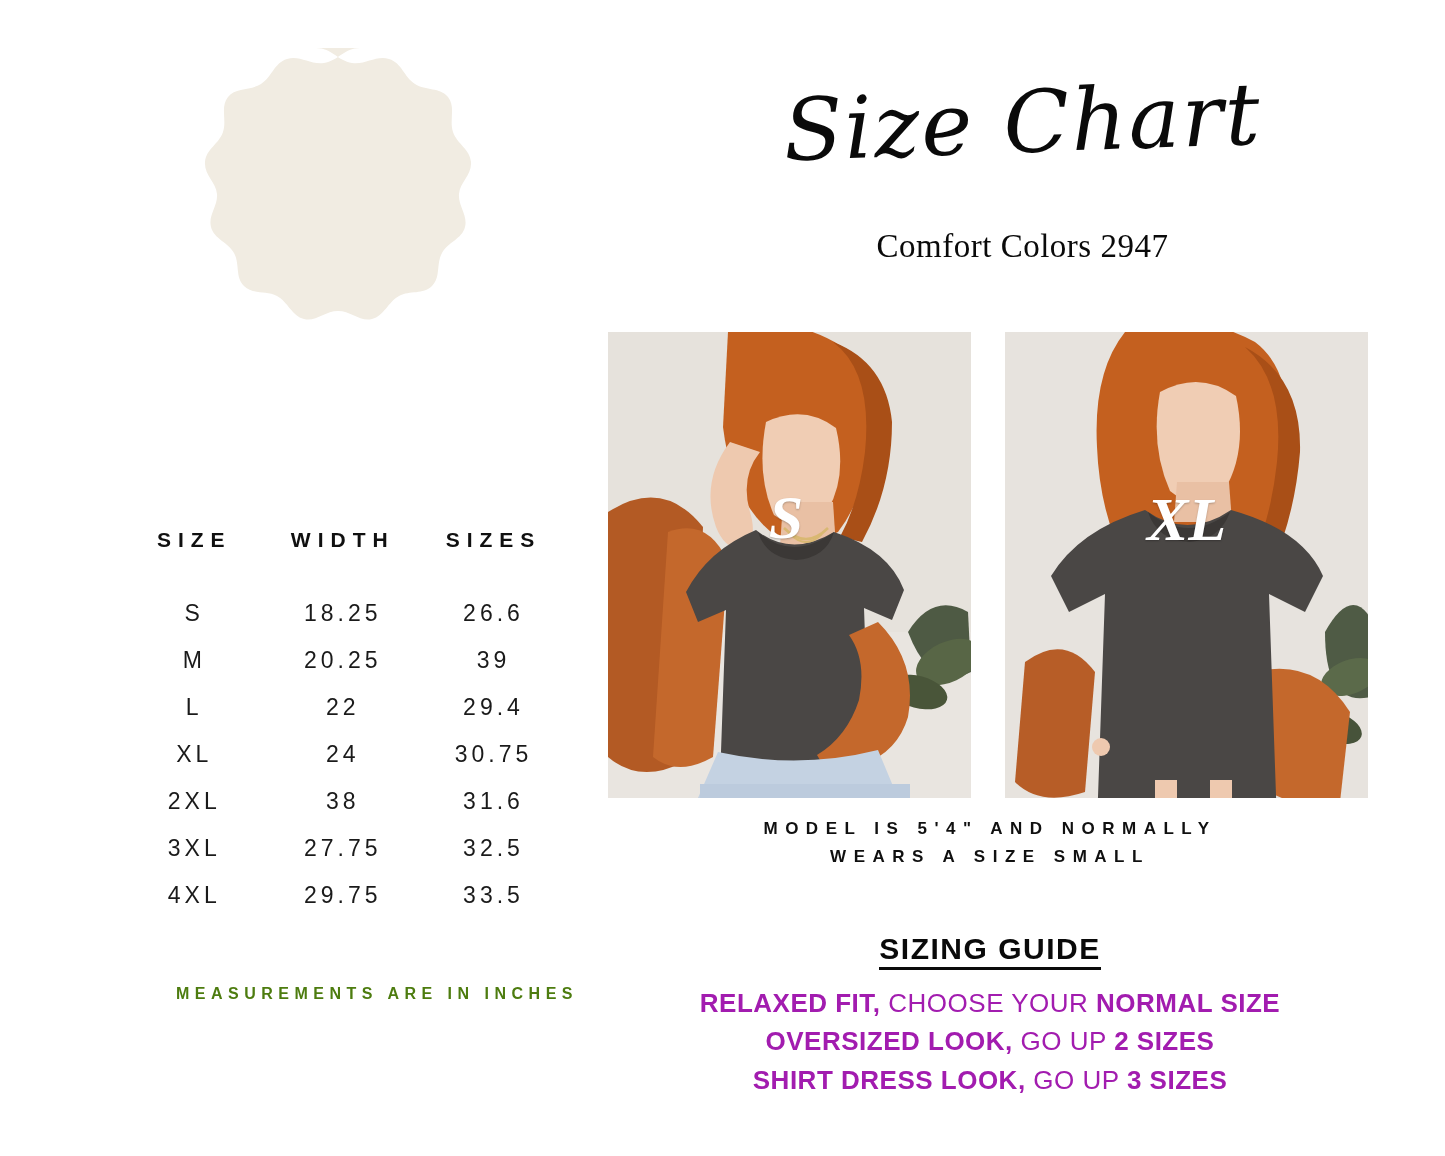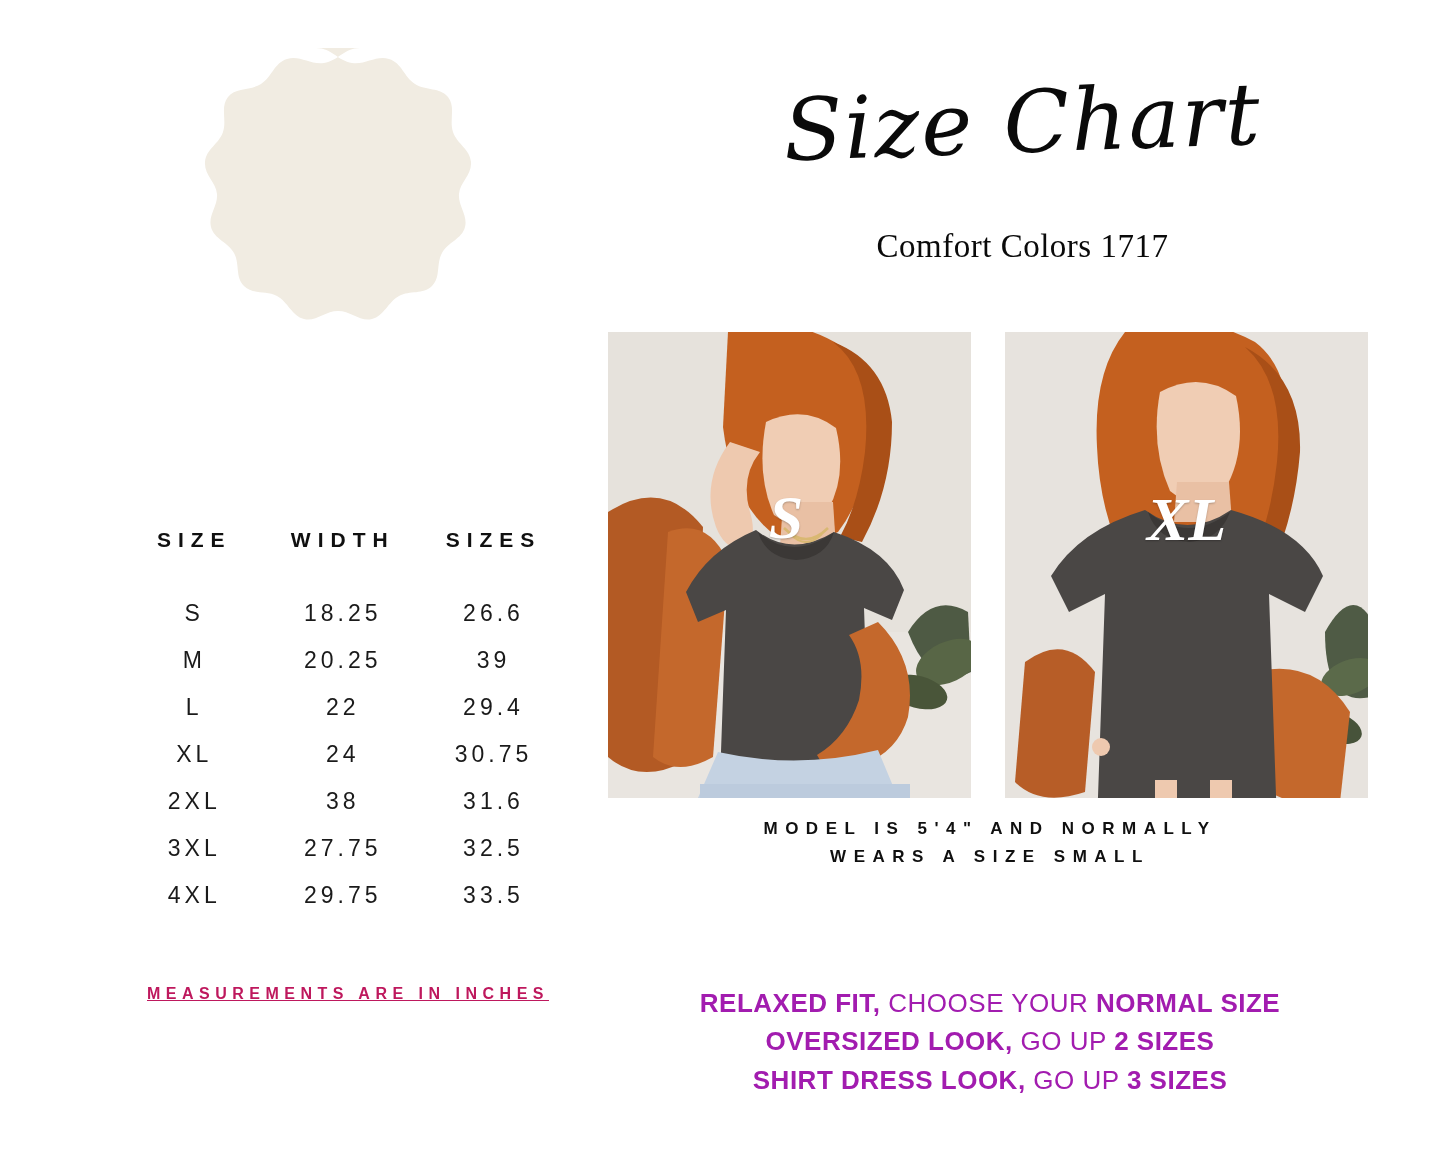--- a/index.html
+++ b/index.html
@@ -63,26 +63,25 @@
   }
   table.size-table col.c-size { width: 33%; }
   table.size-table col.c-width { width: 33%; }
   table.size-table col.c-length { width: 34%; }
 
   .measure-note {
     position: absolute;
     left: 118px;
     top: 985px;
     width: 460px;
-    text-align: center;
+    text-align: right;
     font-size: 16px;
     font-weight: bold;
     letter-spacing: 5.5px;
-    color: #be185d;
-    text-decoration: underline;
+    color: #4d7c0f;
   }
 
   
   .right-col {
     position: absolute;
     left: 600px;
     top: 0;
     width: 845px;
     height: 1156px;
   }
@@ -257,21 +256,21 @@
       </tbody>
     </table>
   </div>
 
   <div class="measure-note">MEASUREMENTS ARE IN INCHES</div>
 </div>
 
 <div class="right-col">
 
   <div class="title-script">Size Chart</div>
-  <div class="title-sub">Comfort Colors 1717</div>
+  <div class="title-sub">Comfort Colors 2947</div>
 
   <div class="photos">
 
     <div class="photo photo-1">
       <svg viewBox="0 0 363 466" preserveAspectRatio="xMidYMid slice" xmlns="http://www.w3.org/2000/svg" aria-hidden="true" style="width:100%;height:100%;display:block;">
         <defs>
           <clipPath id="clip1">
               <rect x="0" y="0" width="363" height="466"></rect>
             </clipPath>
         </defs>
@@ -345,20 +344,23 @@
       </svg>
       <div class="tee-letter">XL</div>
     </div>
   </div>
 
   <div class="model-note">
     <div>MODEL IS 5'4" AND NORMALLY</div>
     <div>WEARS A SIZE SMALL</div>
   </div>
 
+  <div class="sizing-guide-title">
+    <span>SIZING GUIDE</span>
+  </div>
 
   <div class="guide-lines">
     <div class="line">
       <span class="b">RELAXED FIT,</span><span class="n"> CHOOSE YOUR </span><span class="b">NORMAL SIZE</span>
     </div>
     <div class="line">
       <span class="b">OVERSIZED LOOK,</span><span class="n"> GO UP </span><span class="b">2 SIZES</span>
     </div>
     <div class="line">
       <span class="b">SHIRT DRESS LOOK,</span><span class="n"> GO UP </span><span class="b">3 SIZES</span>

